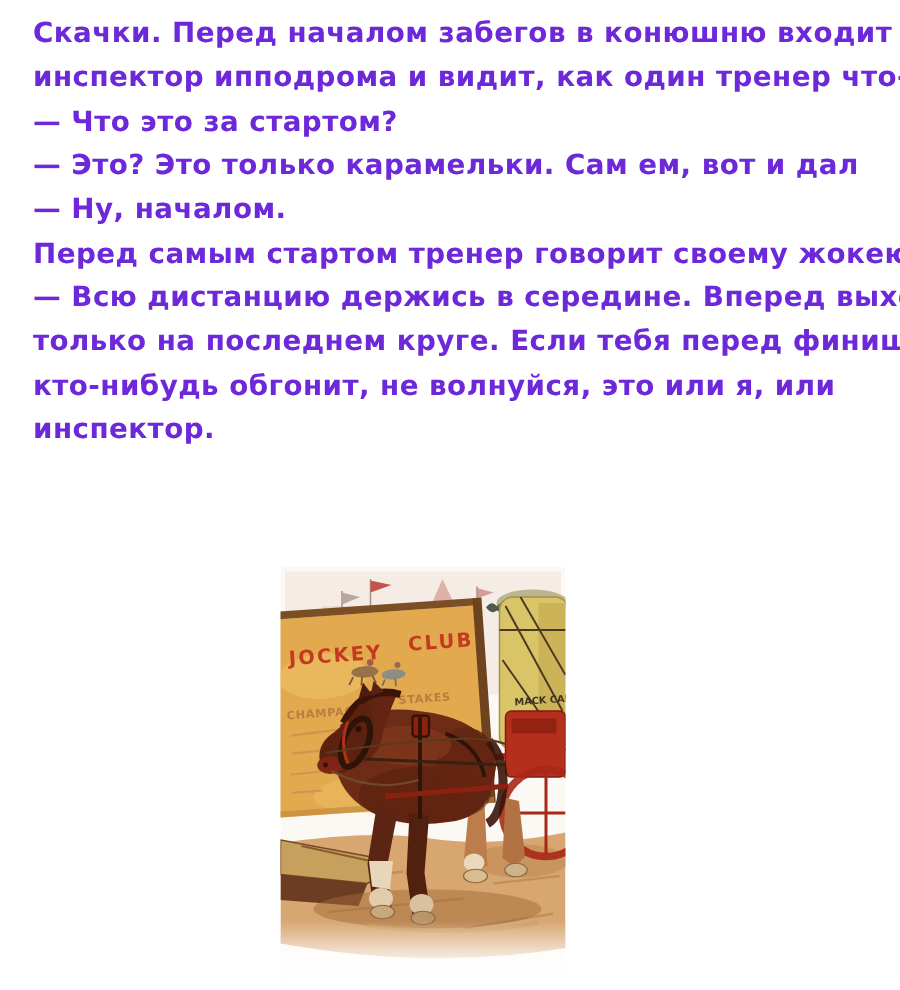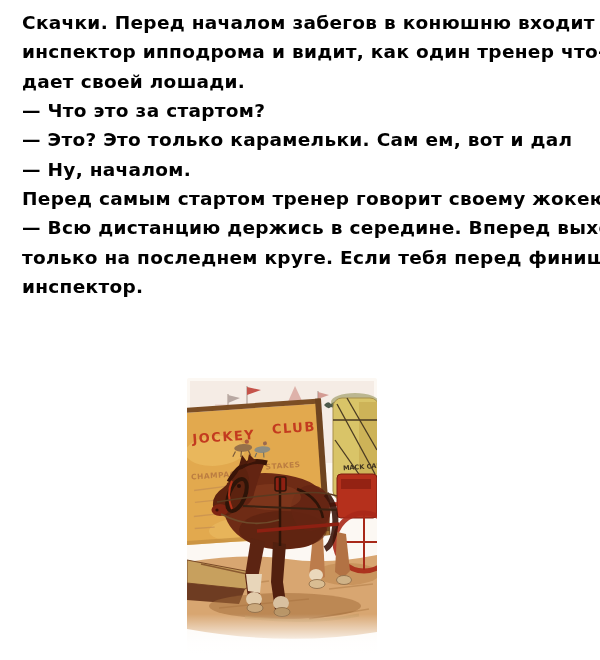--- a/index.html
+++ b/index.html
@@ -3,43 +3,43 @@
 <meta charset="utf-8">
 <style>
   html,body{margin:0;padding:0;}
   body{
     width:600px;height:660px;position:relative;overflow:hidden;
     background:#ffffff;
     font-family:"DejaVu Sans","Liberation Sans",sans-serif;
   }
   .joke{
     position:absolute;left:22px;top:8px;width:566px;
-    color:#000000;font-weight:700;font-size:18.5px;line-height:29.35px;
+    color:#6d28d9;font-weight:700;font-size:18.5px;line-height:29.35px;
     letter-spacing:0.3px;
   }
   .joke .line{white-space:nowrap;}
   .postcard{
     position:absolute;left:187px;top:378px;width:190px;height:277px;margin:0;
   }
   .postcard svg{display:block;width:190px;height:277px;}
   svg text{font-family:"DejaVu Sans","Liberation Sans",sans-serif;}
 </style>
 </head>
 <body>
 
 <div class="joke">
   <div class="line">Скачки. Перед началом забегов в конюшню входит</div>
   <div class="line">инспектор ипподрома и видит, как один тренер что-то</div>
-  <div class="line">дает своей лошади.</div>
   <div class="line">— Что это за стартом?</div>
   <div class="line">— Это? Это только карамельки. Сам ем, вот и дал</div>
   <div class="line">— Ну, началом.</div>
   <div class="line">Перед самым стартом тренер говорит своему жокею:</div>
   <div class="line">— Всю дистанцию держись в середине. Вперед выходи</div>
   <div class="line">только на последнем круге. Если тебя перед финишем</div>
+  <div class="line">кто-нибудь обгонит, не волнуйся, это или я, или</div>
   <div class="line">инспектор.</div>
 </div>
 
 <figure class="postcard">
   <svg viewBox="0 0 190 277">
     <defs>
       <linearGradient id="fadeBottom" x1="0" y1="0" x2="0" y2="1">
         <stop offset="0" stop-color="#ffffff" stop-opacity="0"></stop>
         <stop offset="0.7" stop-color="#ffffff" stop-opacity="0.9"></stop>
         <stop offset="1" stop-color="#ffffff"></stop>

